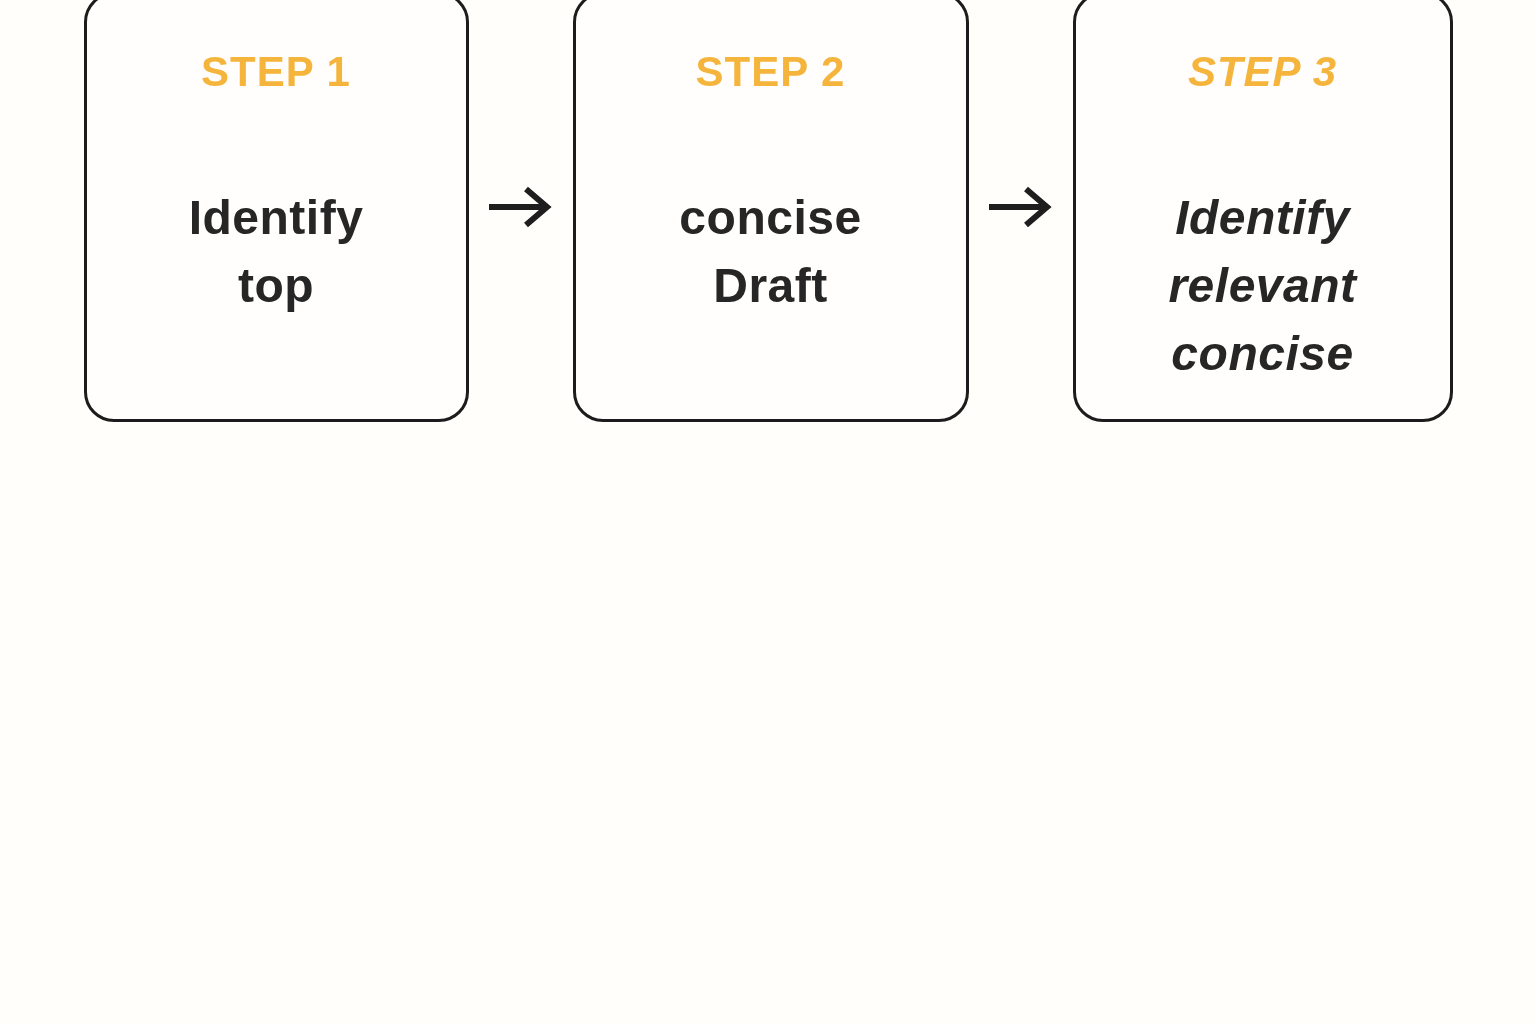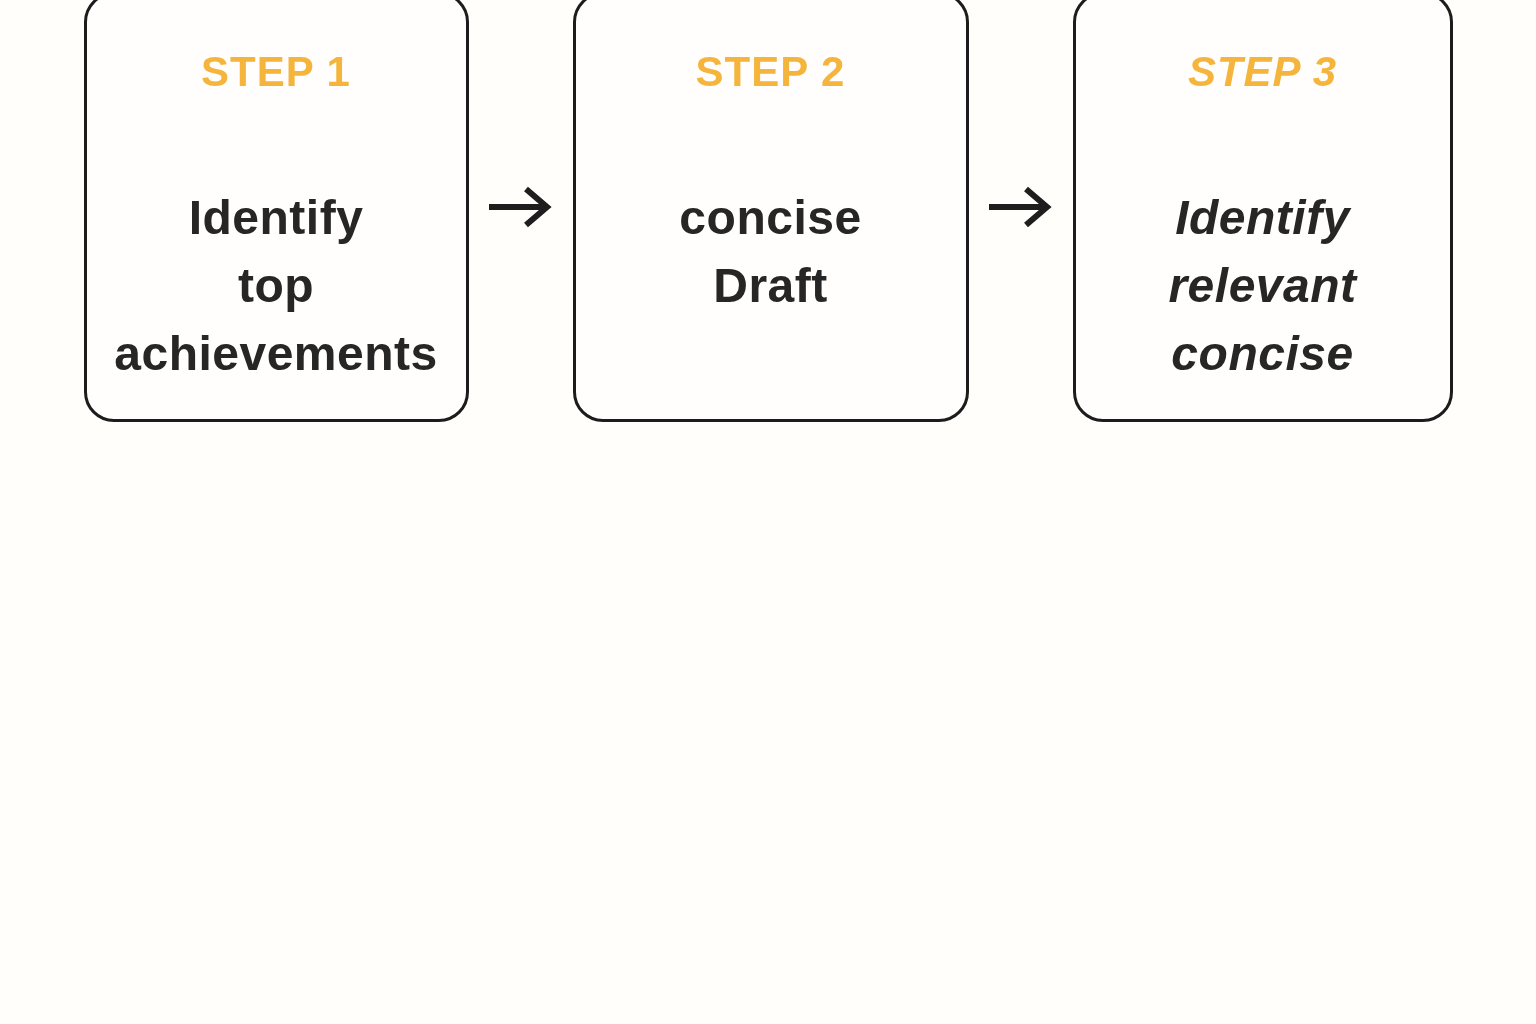--- a/index.html
+++ b/index.html
@@ -72,21 +72,20 @@
 <body>
 
 <div class="canvas">
   <div class="flow-row">
 
     <section class="step-card step-card--1">
       <div class="step-label">STEP 1</div>
       <div class="step-desc">
         <div class="step-line">Identify</div>
         <div class="step-line">top</div>
-        <div class="step-line">achievements</div>
       </div>
     </section>
 
     <div class="arrow-wrap">
       <svg class="arrow-icon" width="72" height="48" viewBox="0 0 72 48" fill="none" xmlns="http://www.w3.org/2000/svg">
         <line x1="4" y1="24" x2="60" y2="24" stroke="#1E1E1E" stroke-width="6"></line>
         <polyline points="41,6 62,24 41,42" stroke="#1E1E1E" stroke-width="6" fill="none"></polyline>
       </svg>
     </div>
 

